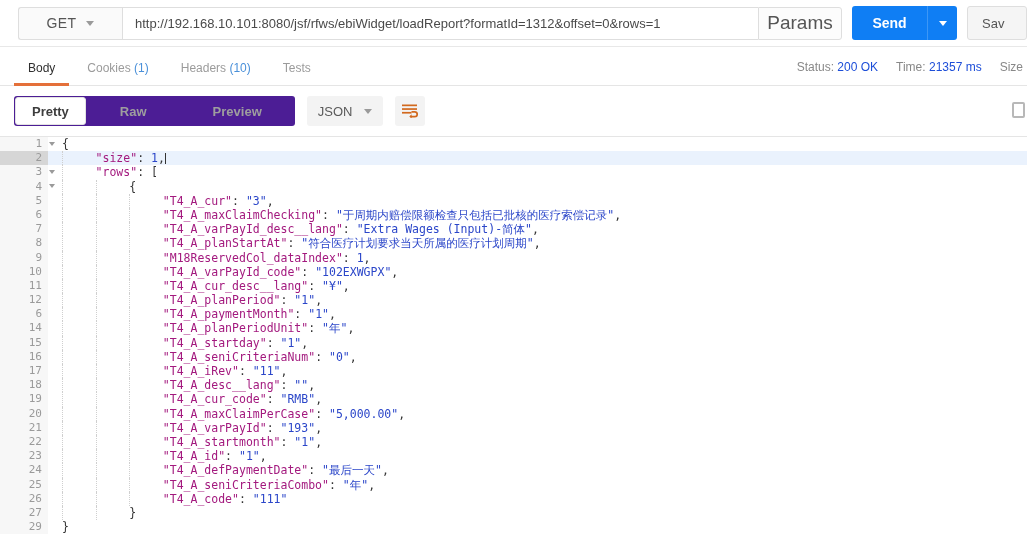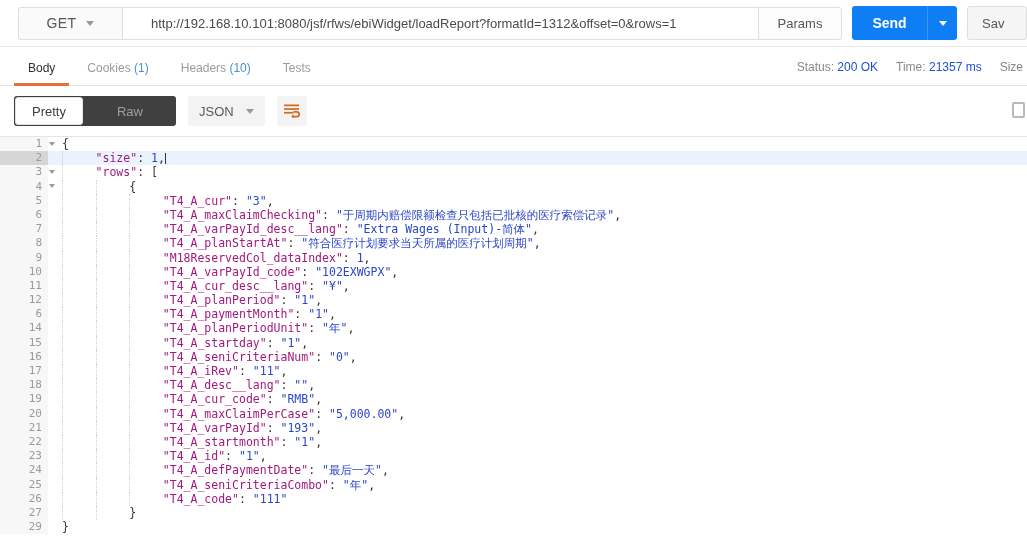--- a/index.html
+++ b/index.html
@@ -36,34 +36,34 @@
     border-right: 4.5px solid transparent;
     border-top: 5px solid #9a9a9a;
   }
   .url-field {
     flex: 1;
     height: 33px;
     border: 1px solid #dedede;
     border-right: none;
     background: #ffffff;
     display: flex; align-items: center;
-    padding: 0 28px;
+    padding: 0 12px;
     font-size: 13px;
     color: #4a4a4a;
     overflow: hidden; white-space: nowrap;
     cursor: text;
   }
   .params-btn {
     flex: none;
     width: 84px; height: 33px;
     border: 1px solid #dedede;
     border-radius: 0 3px 3px 0;
     background: #fcfcfc;
     display: flex; align-items: center; justify-content: center;
-    font-size: 13px; color: #555;
+    font-size: 19px; color: #555;
     cursor: pointer;
   }
   .send-group { display: flex; margin-left: 10px; flex: none; }
   .send-btn {
     width: 75px; height: 34px;
     background: #0f7ef4;
     color: #fff;
     font-size: 14px; font-weight: bold;
     display: flex; align-items: center; justify-content: center;
     border-radius: 3px 0 0 3px;
@@ -136,23 +136,24 @@
   .fmt-bar {
     display: flex; align-items: center;
     height: 50px;
     padding-left: 14px;
     background: #fff;
     position: relative;
   }
   .seg {
     display: flex;
     height: 30px;
-    background: #404040;
+    background: #4c1d95;
     border-radius: 3px;
     overflow: hidden;
+    font-weight: bold;
   }
   .seg-item {
     display: flex; align-items: center; justify-content: center;
     padding: 0 33px;
     font-size: 13px; color: #9e9e9e;
     cursor: pointer;
   }
   .seg-item.active {
     background: #ffffff;
     color: #3d3d3d;
@@ -290,20 +291,21 @@
       <b>21357 ms</b>
     </span>
     <span>Size</span>
   </div>
 </div>
 
 <div class="fmt-bar">
   <div class="seg">
     <div class="seg-item active">Pretty</div>
     <div class="seg-item">Raw</div>
+    <div class="seg-item">Preview</div>
   </div>
 
   <div class="json-sel">
     <span>JSON</span>
     <span class="chev"></span>
   </div>
 
   <div class="wrap-btn">
     <svg width="16" height="14" viewBox="0 0 16 14">
       <rect x="0" y="0.5" width="15" height="1.7" fill="#d2691e"></rect>

